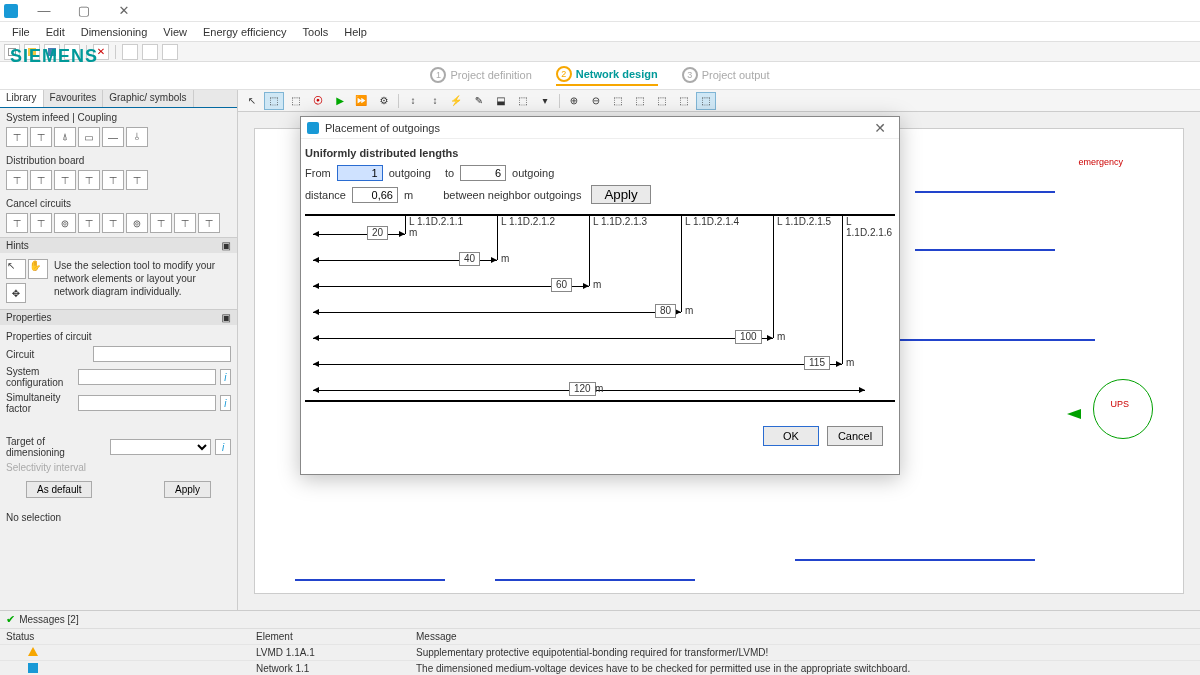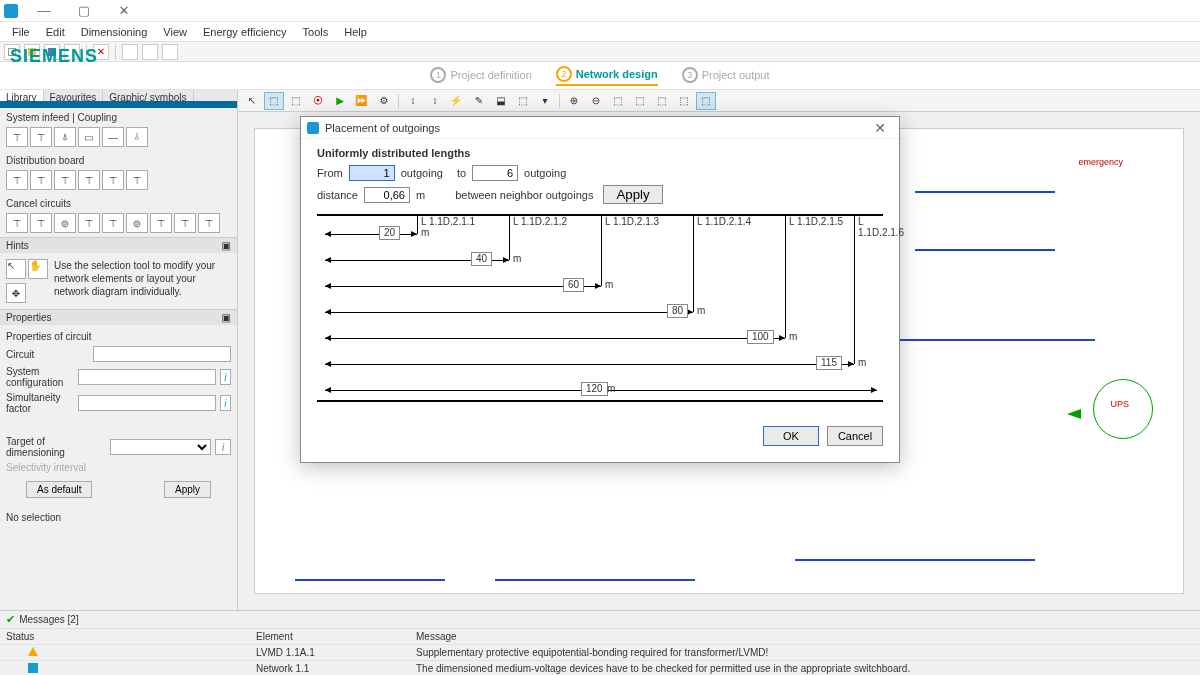--- a/index.html
+++ b/index.html
@@ -32,21 +32,21 @@
   .step .lbl { color: #009999; font-weight: 700; font-size: 11px; }
   .step.active { border-bottom: 2px solid #f7a700; }
   .step.inactive .num { border-color: #aaa; color: #aaa; }
   .step.inactive .lbl { color: #aaa; font-weight: 400; }
 
   
   .main { display: flex; height: 520px; }
 
   
   .left { width: 238px; display: flex; flex-direction: column; border-right: 1px solid #ccc; background: #f0f0f0; }
-  .tabs { height: 18px; background: #e8e8e8; display: flex; border-bottom: 7px solid #0369a1; }
+  .tabs { height: 18px; background: #e8e8e8; display: flex; border-bottom: 1px solid #0369a1; }
   .tabs .tab { padding: 2px 6px; font-size: 10px; border-right: 1px solid #ccc; background: #fff; }
   .tabs .tab.inactive { background: #e8e8e8; }
   .palgroup { padding: 2px 6px; }
   .palgroup h4 { font-size: 10px; font-weight: 400; color: #333; padding: 2px 0; }
   .palrow { display: flex; gap: 2px; padding: 2px 0; }
   .palicon { width: 22px; height: 20px; border: 1px solid #aaa; background: #fff; display: flex; align-items: center; justify-content: center; font-size: 10px; color: #555; }
 
   .pane { border-top: 1px solid #ccc; }
   .panehdr { background: #e2e2e2; padding: 2px 6px; font-size: 10px; display: flex; justify-content: space-between; align-items: center; }
   .panebody { padding: 6px; font-size: 10px; background: #f0f0f0; }
@@ -85,38 +85,38 @@
   .msgth { font-weight: 400; color: #333; }
   .warnicon { display: inline-block; width: 0; height: 0; border-left: 5px solid transparent; border-right: 5px solid transparent; border-bottom: 9px solid #f7a700; margin-left: 22px; }
   .infoicon { display: inline-block; width: 10px; height: 10px; background: #1899d6; margin-left: 22px; }
 
   
   .modal { position: absolute; left: 300px; top: 116px; width: 600px; background: #fff; border: 1px solid #888; box-shadow: 0 4px 20px rgba(0,0,0,.25); }
   .modal .mtitle { height: 22px; background: #fff; display: flex; align-items: center; padding: 0 6px; border-bottom: 1px solid #eee; }
   .modal .mtitle .micon { width: 12px; height: 12px; background: #1899d6; margin-right: 6px; border-radius: 2px; }
   .modal .mtitle .mtxt { flex: 1; font-size: 11px; }
   .modal .mtitle .mclose { font-size: 14px; color: #666; width: 26px; text-align: center; }
-  .mbody { padding: 8px 16px 16px; }
+  .mbody { padding: 8px 4px 16px; }
   .mbody h4 { font-size: 11px; font-weight: 700; margin-bottom: 6px; }
   .frmrow { display: flex; align-items: center; gap: 6px; font-size: 11px; margin-bottom: 4px; }
   .frmrow input { width: 46px; height: 16px; border: 1px solid #888; text-align: right; padding: 0 4px; font-size: 11px; }
   .frmrow input.hi { background: #cfe2ff; border: 1px solid #2a6cd1; }
   .frmrow .apply { padding: 1px 12px; border: 1px solid #888; background: #eaeaea; margin-left: 4px; }
 
   .diagram { border: 2px solid #000; border-left: none; border-right: none; margin-top: 10px; padding: 6px 6px 8px; position: relative; height: 200px; }
   .vline { position: absolute; top: 0; width: 1px; background: #000; height: 8px; }
   .vlineb { position: absolute; width: 1px; background: #000; }
   .label { position: absolute; font-size: 10px; }
   .dim { position: absolute; left: 8px; height: 1px; background: #000; }
   .dim::before, .dim::after { content: ""; position: absolute; top: -3px; width: 0; height: 0; border-top: 3px solid transparent; border-bottom: 3px solid transparent; }
   .dim::before { left: 0; border-right: 6px solid #000; }
   .dim::after { right: 0; border-left: 6px solid #000; }
   .dimbox { position: absolute; border: 1px solid #888; background: #fff; padding: 0 4px; font-size: 10px; height: 14px; line-height: 12px; }
 
-  .mfoot { display: flex; justify-content: flex-end; gap: 8px; padding: 8px 16px 16px; }
+  .mfoot { display: flex; justify-content: flex-end; gap: 8px; padding: 8px 16px 28px; }
   .mbtn { width: 56px; height: 20px; font-size: 11px; background: #eaeaea; border: 1px solid #888; }
   .mbtn.primary { border: 1px solid #2a6cd1; }
 </style>
 </head>
 <body>
 
 <div class="titlebar">
   <div class="app-icon"></div>
   <div class="winbtn">—</div>
   <div class="winbtn">▢</div>

